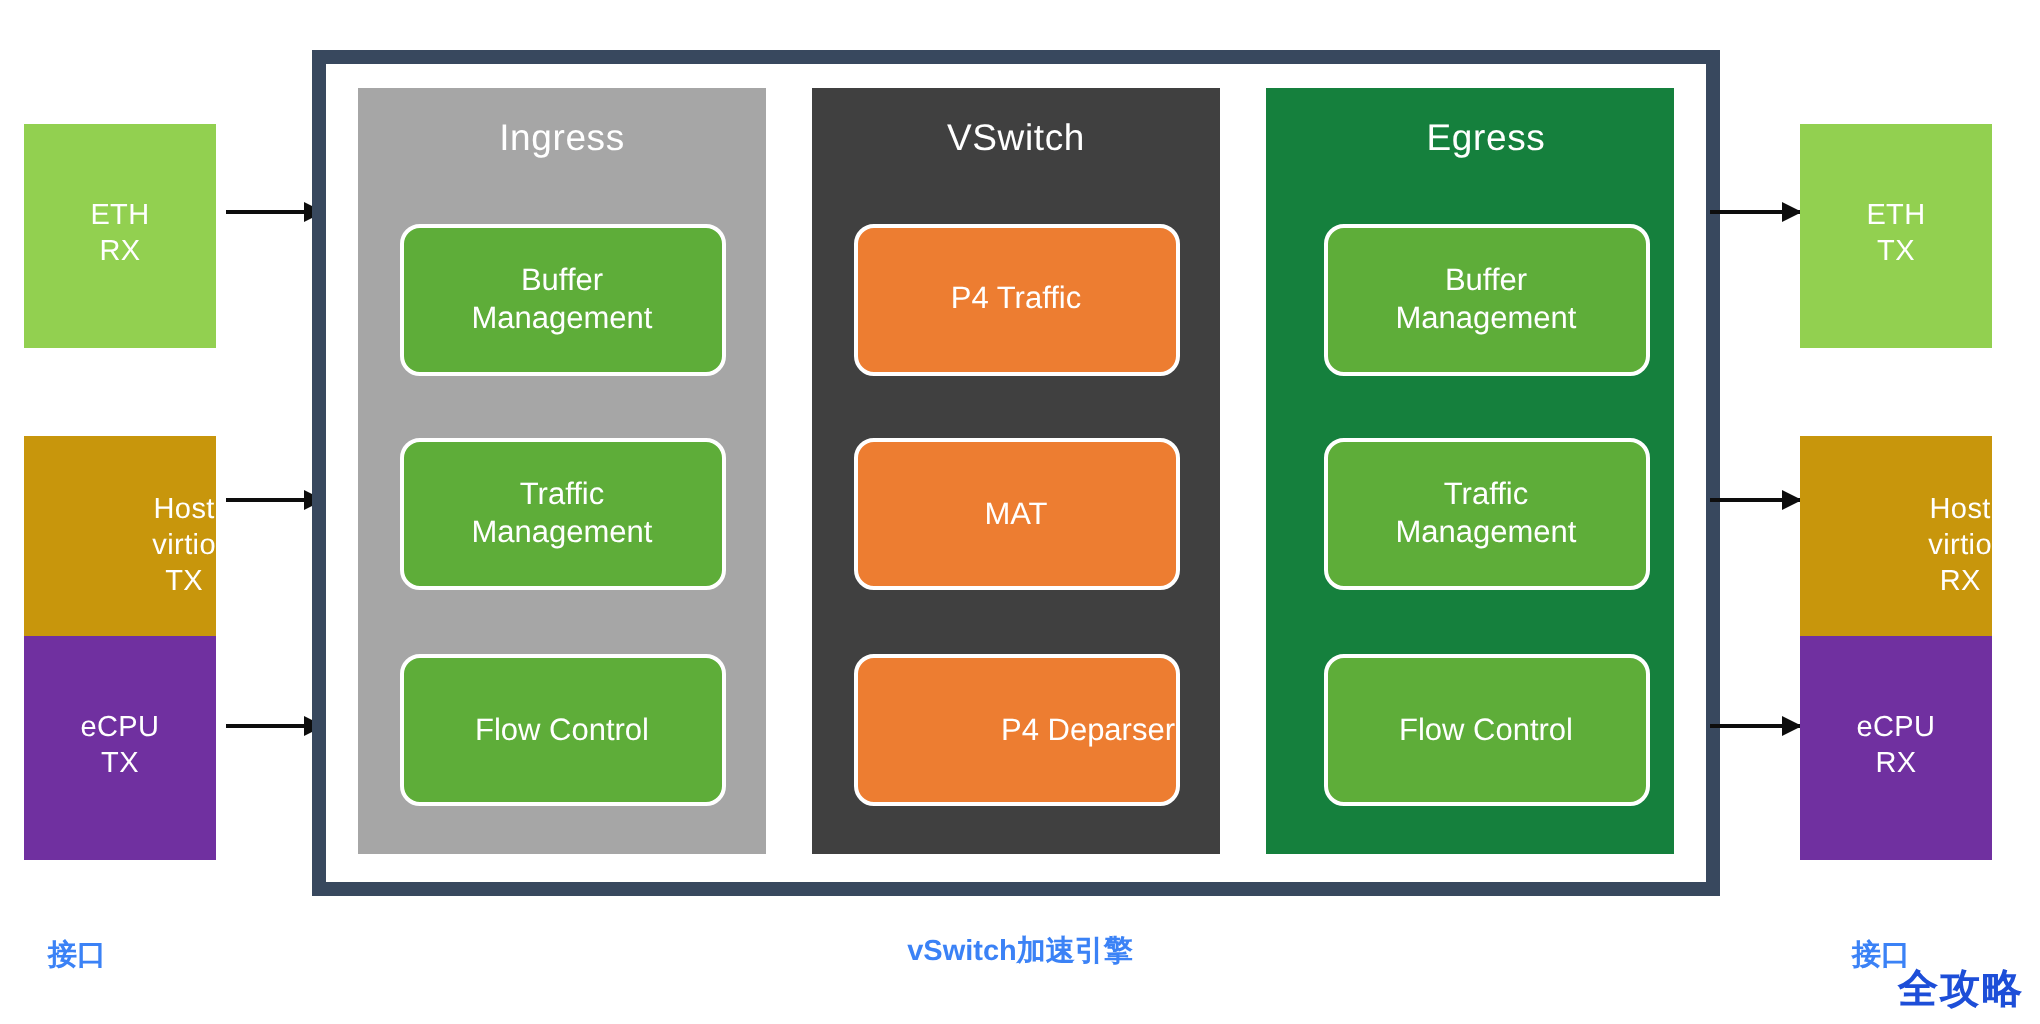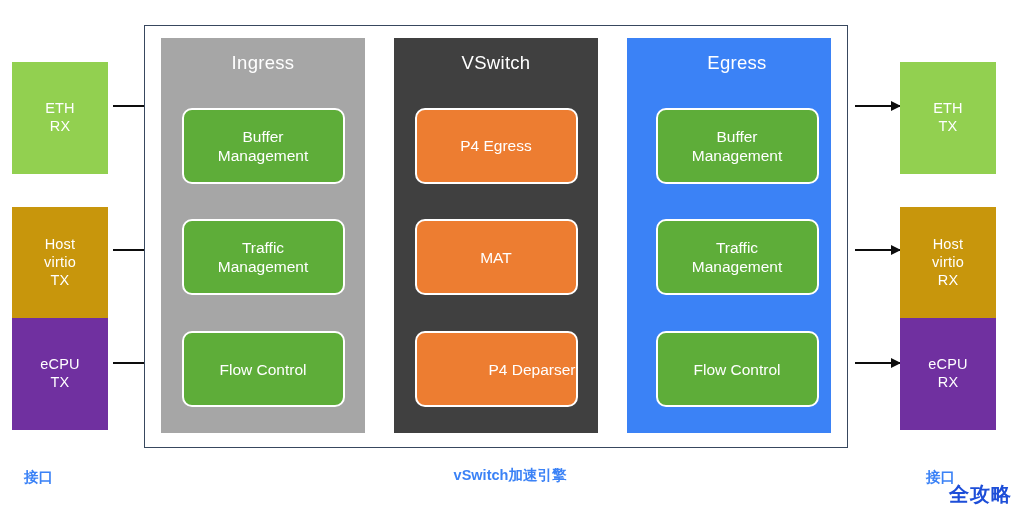--- a/index.html
+++ b/index.html
@@ -36,21 +36,21 @@
     line-height: 1.22;
     letter-spacing: .2px;
     box-sizing: border-box;
   }
   .io-box .io-label { display: block; }
 
   .col-left  { left: 12px; }
   .col-right { left: 900px; }
 
   .row-1 { top: 62px; }
-  .row-2 { top: 207px; }
+  .row-2 { top: 218px; justify-content: flex-end; }
   .row-3 { top: 318px; }
 
   
   .arrow {
     position: absolute;
     height: 2px;
     background: #0d0d0d;
   }
   .arrow::after {
     content: "";
@@ -66,25 +66,25 @@
   .arrow.a-l1 { left: 113px; top: 105px;  width: 48px; }
   .arrow.a-l2 { left: 113px; top: 249px;  width: 48px; }
   .arrow.a-l3 { left: 113px; top: 362px;  width: 48px; }
   .arrow.a-r1 { left: 855px; top: 105px;  width: 45px; }
   .arrow.a-r2 { left: 855px; top: 249px;  width: 45px; }
   .arrow.a-r3 { left: 855px; top: 362px;  width: 45px; }
 
   
   #engine {
     position: absolute;
-    left: 144px;
+    left: 156px;
     top: 25px;
     width: 704px;
     height: 423px;
-    border: 1px solid #84cc16;
+    border: 7px solid #84cc16;
     background: #ffffff;
     box-sizing: border-box;
     display: flex;
     justify-content: space-between;
     padding: 12px 16px 14px 16px;
   }
 
   .stage {
     width: 204px;
     display: flex;
@@ -200,32 +200,32 @@
         <div class="block" style="background: rgb(94, 173, 57);">
           <span>Flow Control</span>
         </div>
       </div>
     </div>
 
     <div class="stage" style="background: #404040;">
       <div class="stage-title">VSwitch</div>
       <div class="stage-body">
         <div class="block" style="background: rgb(237, 125, 49);">
-          <span>P4 Egress</span>
+          <span>P4 Traffic</span>
         </div>
         <div class="block" style="background: rgb(237, 125, 49);">
           <span>MAT</span>
         </div>
         <div class="block" style="background: rgb(237, 125, 49); justify-content: flex-end;">
           <span>P4 Deparser</span>
         </div>
       </div>
     </div>
 
-    <div class="stage" style="background: #3b82f6; padding-left: 16px;">
+    <div class="stage" style="background: #15803d; padding-left: 16px;">
       <div class="stage-title">Egress</div>
       <div class="stage-body">
         <div class="block" style="background: rgb(94, 173, 57);">
           <span>
             <span>Buffer</span><br>
             <span>Management</span>
           </span>
         </div>
         <div class="block" style="background: rgb(94, 173, 57);">
           <span>

